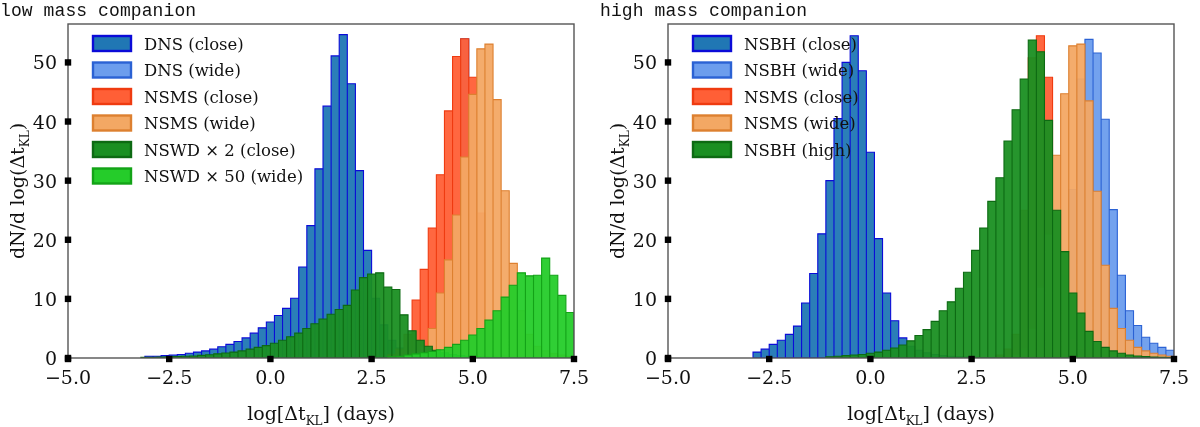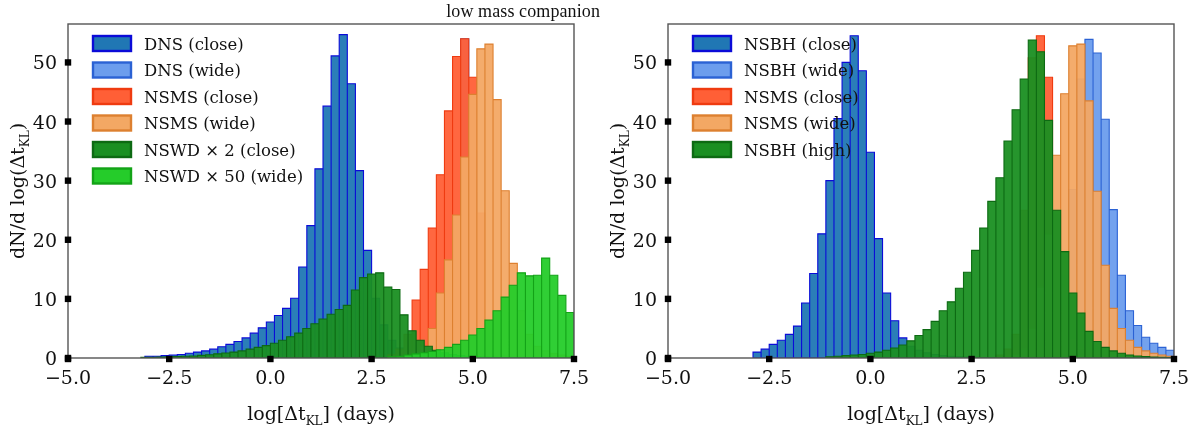--- a/index.html
+++ b/index.html
@@ -2,22 +2,22 @@
 <html><head>
 <meta charset="utf-8">
 <style>
   html,body{margin:0;padding:0;background:#ffffff;}
   body{width:1200px;height:427px;font-family:"DejaVu Serif","Liberation Serif",serif;color:#1a1a1a;overflow:hidden;}
   #root{position:relative;width:1200px;height:427px;}
   .panel{position:absolute;top:0;width:600px;height:427px;}
   .panel-left{left:0;}
   .panel-right{left:600px;}
   .panel-title{
-    position:absolute;top:1px;left:0;width:600px;text-align:right;
-    font-size:18px;font-family:Liberation Serif, serif;
+    position:absolute;top:1px;left:0;width:600px;text-align:left;
+    font-size:18px;font-family:Liberation Mono, monospace;
     letter-spacing:.1px;color:#111;
   }
   svg{position:absolute;top:0;left:0;overflow:visible;}
   .tickLabel{font-size:19px;font-family:"DejaVu Serif","Liberation Serif",serif;fill:#111;}
   .axisLabel{font-size:19px;font-family:"DejaVu Serif","Liberation Serif",serif;fill:#111;}
   .legendText{font-size:16.5px;font-family:"DejaVu Serif","Liberation Serif",serif;fill:#111;}
   .sub{font-size:12px;}
 </style>
 </head>
 <body>
@@ -102,20 +102,21 @@
           </g>
           <g>
             <rect x="93" y="168.5" width="38" height="15" fill="#25cc2a" stroke="#13a317" stroke-width="2.4"></rect>
             <text x="144" y="182" class="legendText"><tspan>NSWD </tspan><tspan>× 50 </tspan><tspan>(wide)</tspan></text>
           </g>
         </g>
       </svg>
   </div>
 
   <div class="panel panel-right">
+    <div class="panel-title">high mass companion</div>
     <svg id="svg-right" width="600" height="427">
         <defs>
           <clipPath id="svg-right-clip">
             <rect x="68" y="24" width="506" height="334"></rect>
           </clipPath>
         </defs>
         <g clip-path="url(#svg-right-clip)">
           <g>
             <path d="M153.01,358.00L153.01,352.09L161.10,352.09L161.10,358.00ZM161.10,358.00L161.10,349.13L169.20,349.13L169.20,358.00ZM169.20,358.00L169.20,344.40L177.30,344.40L177.30,358.00ZM177.30,358.00L177.30,340.27L185.39,340.27L185.39,358.00ZM185.39,358.00L185.39,334.35L193.49,334.35L193.49,358.00ZM193.49,358.00L193.49,326.08L201.58,326.08L201.58,358.00ZM201.58,358.00L201.58,303.02L209.68,303.02L209.68,358.00ZM209.68,358.00L209.68,273.47L217.78,273.47L217.78,358.00ZM217.78,358.00L217.78,233.86L225.87,233.86L225.87,358.00ZM225.87,358.00L225.87,180.65L233.97,180.65L233.97,358.00ZM233.97,358.00L233.97,118.58L242.06,118.58L242.06,358.00ZM242.06,358.00L242.06,62.42L250.16,62.42L250.16,358.00ZM250.16,358.00L250.16,35.82L258.26,35.82L258.26,358.00ZM258.26,358.00L258.26,70.70L266.35,70.70L266.35,358.00ZM266.35,358.00L266.35,152.28L274.45,152.28L274.45,358.00ZM274.45,358.00L274.45,238.59L282.54,238.59L282.54,358.00ZM282.54,358.00L282.54,292.97L290.64,292.97L290.64,358.00ZM290.64,358.00L290.64,320.76L298.74,320.76L298.74,358.00ZM298.74,358.00L298.74,337.90L306.83,337.90L306.83,358.00ZM306.83,358.00L306.83,346.18L314.93,346.18L314.93,358.00ZM314.93,358.00L314.93,350.32L323.02,350.32L323.02,358.00ZM323.02,358.00L323.02,352.68L331.12,352.68L331.12,358.00ZM331.12,358.00L331.12,354.45L339.22,354.45L339.22,358.00ZM339.22,358.00L339.22,355.64L347.31,355.64L347.31,358.00ZM347.31,358.00L347.31,356.23L355.41,356.23L355.41,358.00ZM355.41,358.00L355.41,356.82L363.50,356.82L363.50,358.00ZM363.50,358.00L363.50,357.11L371.60,357.11L371.60,358.00ZM371.60,358.00L371.60,357.41L379.70,357.41L379.70,358.00ZM379.70,358.00L379.70,357.53L387.79,357.53L387.79,358.00ZM387.79,358.00L387.79,357.65L395.89,357.65L395.89,358.00ZM395.89,358.00L395.89,357.70L403.98,357.70L403.98,358.00ZM403.98,358.00L403.98,357.76L412.08,357.76L412.08,358.00ZM412.08,358.00L412.08,357.82L420.18,357.82L420.18,358.00ZM420.18,358.00L420.18,357.88L428.27,357.88L428.27,358.00ZM428.27,358.00L428.27,357.88L436.37,357.88L436.37,358.00ZM436.37,358.00L436.37,357.94L444.46,357.94L444.46,358.00Z" fill="#2077b4" fill-opacity="0.95" stroke="#0b0bd8" stroke-width="1.1" stroke-linejoin="miter"></path>
           </g>

